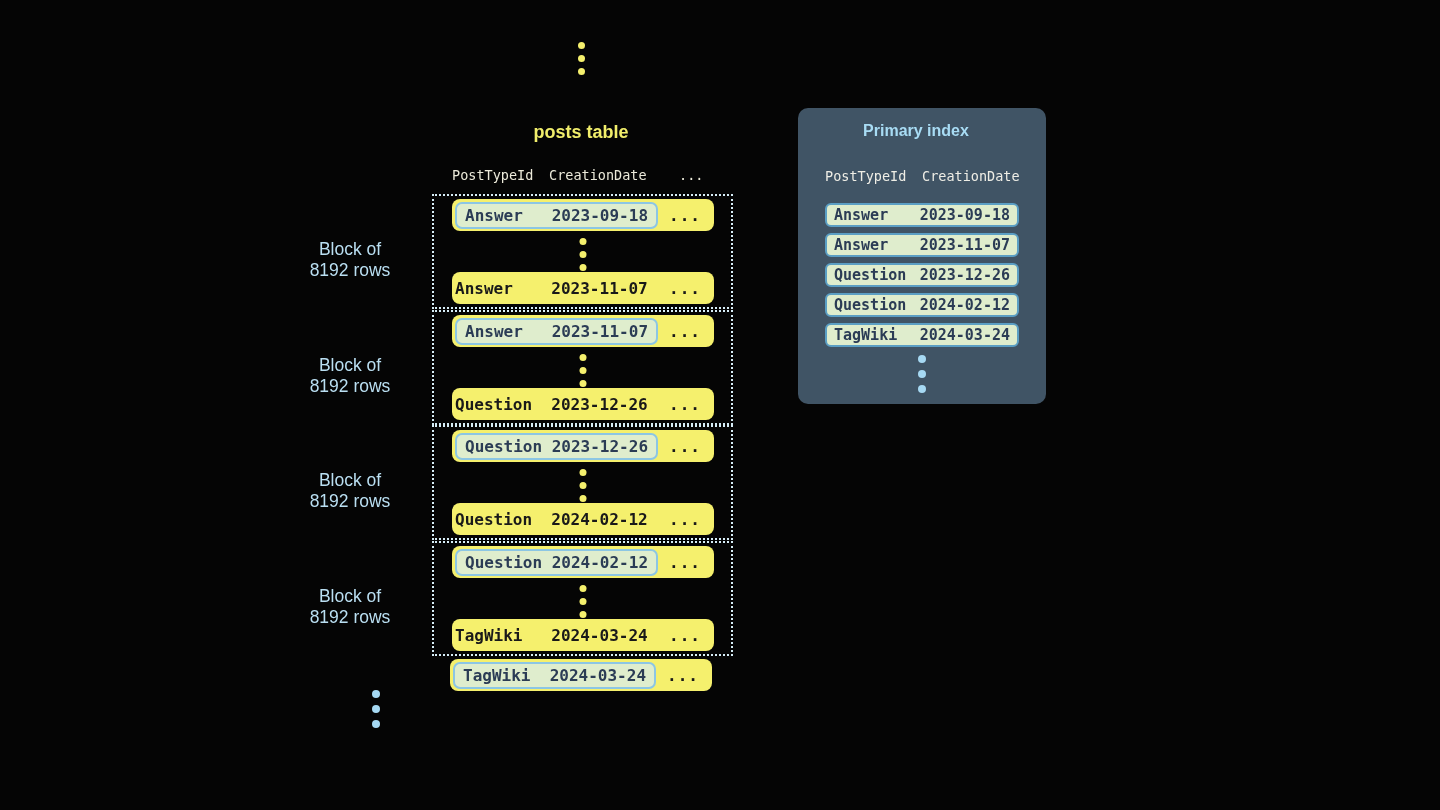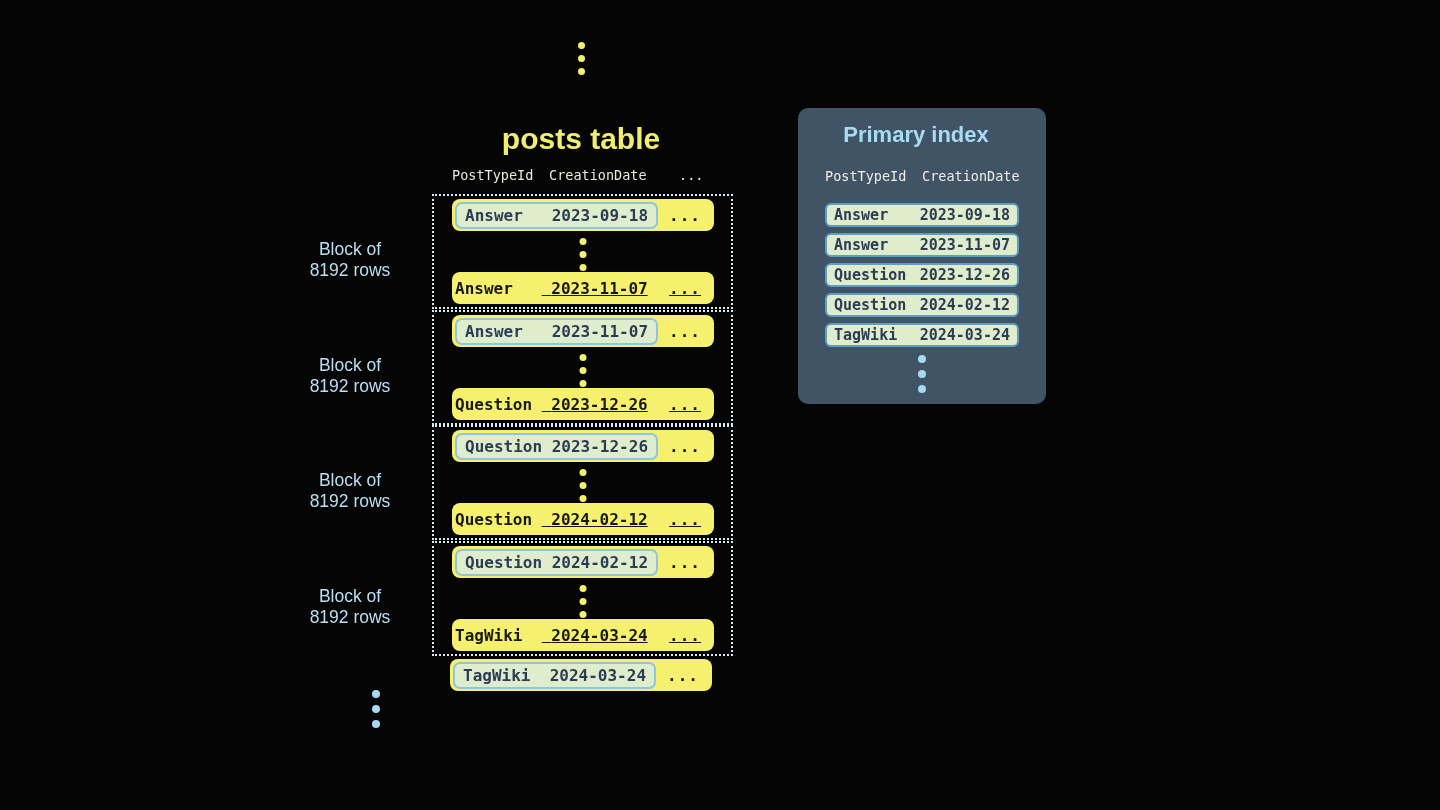--- a/index.html
+++ b/index.html
@@ -7,41 +7,41 @@
     width:1440px;height:810px;
     background:#050505;
     font-family:"Liberation Sans", sans-serif;
     overflow:hidden;
   }
   .canvas{position:relative;width:1440px;height:810px;background:#050505;}
 
   
   .pt-title{
     position:absolute;left:451px;top:122px;width:260px;
-    text-align:center;font-size:30px;font-weight:700;color:#f1ee6b;
+    text-align:center;font-size:18px;font-weight:700;color:#f1ee6b;
   }
   .pt-headers{
     position:absolute;left:452px;top:167px;display:flex;
     font-family:"DejaVu Sans Mono", monospace;font-size:13.5px;color:#eceada;
   }
   .pt-headers .hc1{display:inline-block;width:97px;}
   .pt-headers .hc2{display:inline-block;width:130px;}
 
   .block{
     position:absolute;left:432px;width:301px;height:115px;
     border:2px dotted #d6edf6;box-sizing:border-box;
   }
   .prow{
     position:absolute;left:18px;width:262px;height:32px;box-sizing:border-box;
     background:#f5f06d;border-radius:8px;
     display:flex;align-items:center;justify-content:space-between;
     font-family:"DejaVu Sans Mono", monospace;font-weight:700;font-size:16px;color:#191919;
     padding:0 13px 0 3px;
   }
-  .prow.plainrow{text-decoration:underline;}
+  .prow.plainrow{}
   .prow.firstrow{top:3px;}
   .prow.lastrow{top:76px;}
   .hl{
     display:inline-flex;align-items:center;
     background:#dfedcd;border:2px solid #8cc6e4;border-radius:7px;
     padding:2px 8px;color:#2b3c55;
   }
   .ptype{display:inline-block;width:9ch;}
   .pell{letter-spacing:1px;}
 
@@ -61,21 +61,21 @@
   .tail-ydots i{width:7px;height:7px;background:#f5f06d;margin:3px 0;}
   .more-blocks-dots{position:absolute;left:372px;top:686px;transform:none;}
 
   
   .panel{
     position:absolute;left:798px;top:108px;width:248px;height:296px;
     background:#405465;border-radius:10px;
   }
   .panel-title{
     position:absolute;left:0;top:14px;width:236px;text-align:center;
-    font-size:22px;font-weight:700;color:#a8dcf4;
+    font-size:16px;font-weight:700;color:#a8dcf4;
   }
   .panel-headers{
     position:absolute;left:27px;top:60px;display:flex;
     font-family:"DejaVu Sans Mono", monospace;font-size:13.5px;color:#efeee6;
   }
   .panel-headers .hc1{display:inline-block;width:97px;}
   .irow{
     position:absolute;left:27px;width:194px;height:24px;box-sizing:border-box;
     background:#dfedcd;border:2px solid #5b9fc4;border-radius:6px;
     display:flex;align-items:center;justify-content:space-between;

